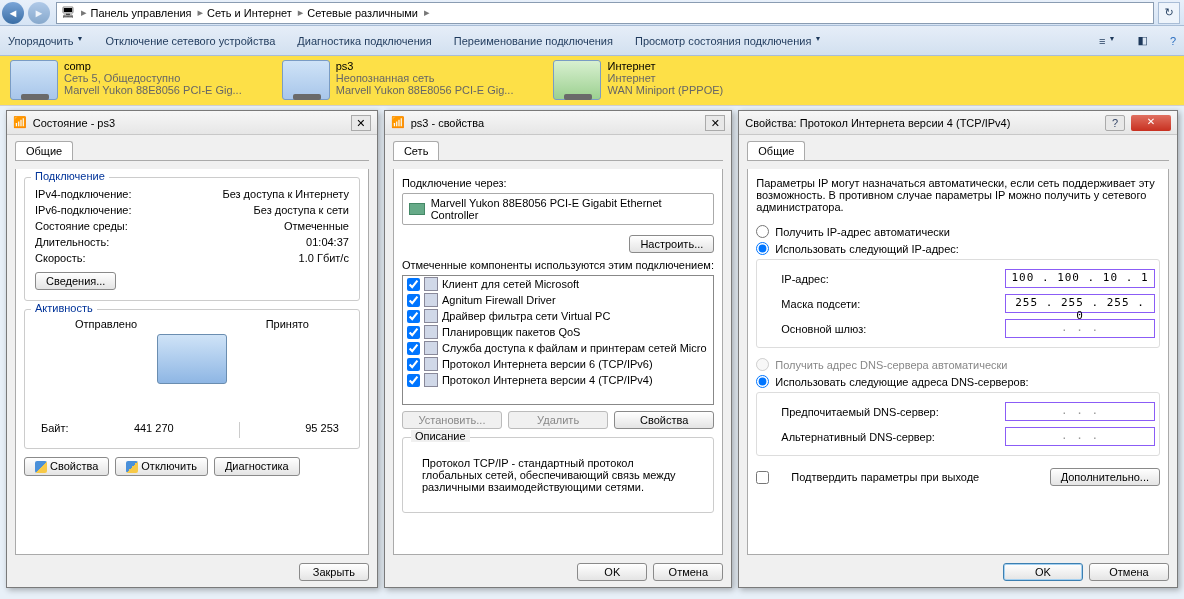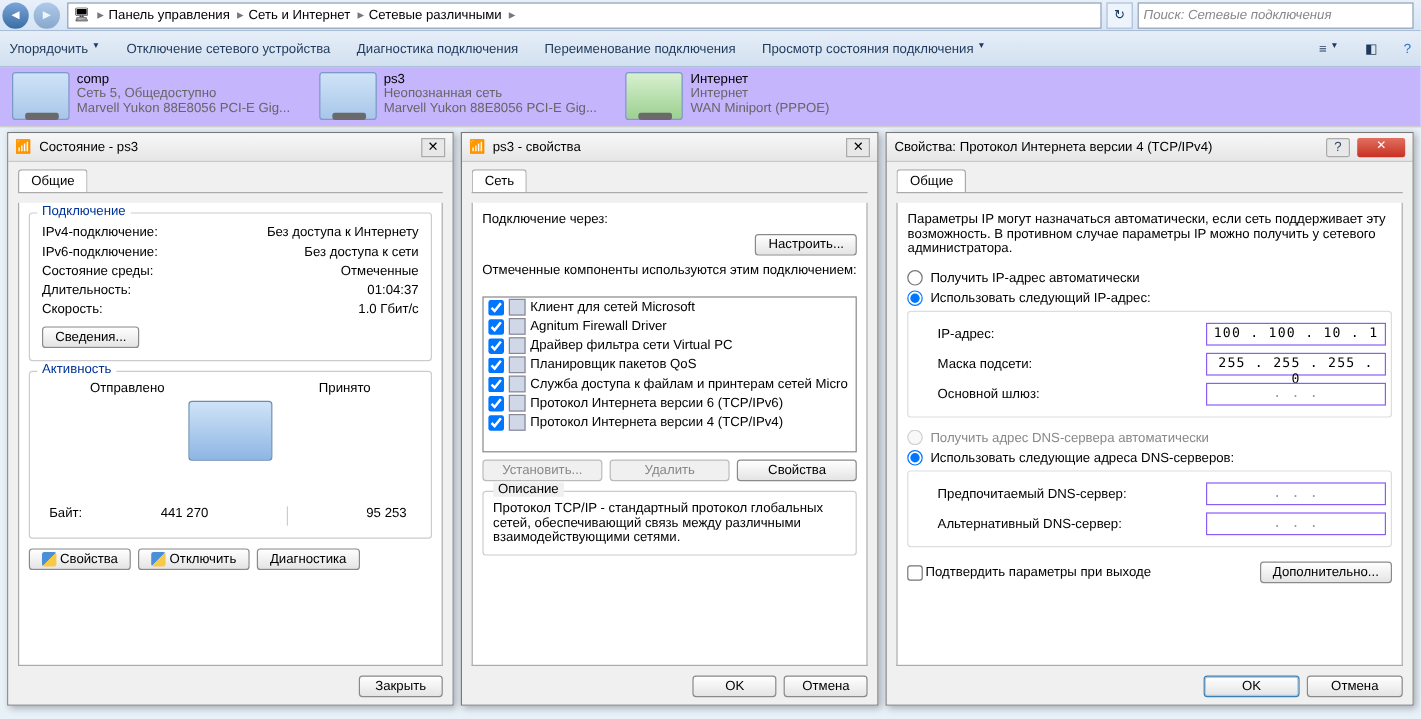--- a/index.html
+++ b/index.html
@@ -12,21 +12,21 @@
 .breadcrumb { flex:1; height:22px; background:#fff; border:1px solid #8a9cb2; display:flex; align-items:center; padding:0 4px; margin:0 4px; }
 .breadcrumb span { margin-right:4px; }
 .bc-sep { color:#777; margin:0 2px; }
 .search-box { width:230px; height:22px; background:#fff; border:1px solid #8a9cb2; margin-right:6px; padding:0 4px; color:#888; font-style:italic; display:flex; align-items:center;}
 
 .cmd-bar { height:30px; background:linear-gradient(#e6eef8,#d2e0f0); border-bottom:1px solid #a9bdd6; display:flex; align-items:center; padding:0 8px; gap:22px; color:#1e395b; }
 .cmd-item { display:flex; align-items:flex-start; gap:3px; cursor:default;}
 .cmd-drop { font-size:7px;}
 
 
-.conn-row { height:50px; background:#c4b5fd; display:flex; gap:24px; padding:4px 10px 0 10px; border-bottom:1px solid #d0d0d0;}
+.conn-row { height:50px; background:#fde047; display:flex; gap:40px; padding:4px 10px 0 10px; border-bottom:1px solid #d0d0d0;}
 .conn { display:flex; gap:6px;}
 .conn-icon { width:48px; height:40px; background:linear-gradient(#cfe3f7,#a8c6ea); border:1px solid #7a9cc4; border-radius:3px; position:relative;}
 .conn-icon::after{content:""; position:absolute; bottom:-1px; left:10px; width:28px; height:6px; background:#6a6a6a; border-radius:2px;}
 .conn-text .t1 { color:#000; }
 .conn-text .t2 { color:#666; }
 .conn-text .t3 { color:#666; }
 
 
 .dialogs { display:flex; gap:6px; padding:4px 6px; }
 .dlg { background:#f0f0f0; border:1px solid #7a7a7a; box-shadow:2px 2px 6px rgba(0,0,0,0.3); display:flex; flex-direction:column;}
@@ -54,34 +54,34 @@
 .activity { text-align:center; position:relative; height:80px; margin:4px 0 8px 0;}
 .activity .pc { width:70px; height:50px; background:linear-gradient(#cfe3f7,#8eb6e4); border:1px solid #6a8db0; border-radius:3px; margin:0 auto; position:relative;}
 .activity-labels { display:flex; justify-content:space-between; padding:0 40px;}
 .byte-row { display:flex; justify-content:space-between; padding:0 10px 0 6px;}
 .byte-row .sep { width:1px; background:#ccc; height:16px;}
 
 .btn-row { display:flex; gap:6px; margin-top:6px;}
 .btn-row.right { justify-content:flex-end;}
 
 .adapter-box { border:1px solid #aaa; background:#fff; padding:3px 6px; display:flex; align-items:center; gap:6px; border-radius:2px;}
-.comp-list { border:1px solid #888; background:#fff; height:130px; overflow-y:auto; margin-top:16px;}
+.comp-list { border:1px solid #888; background:#fff; height:130px; overflow-y:auto; margin-top:4px;}
 .comp-item { display:flex; align-items:center; gap:4px; padding:1px 4px;}
 .comp-item input { margin:0;}
 .comp-item .ic { width:14px; height:14px; background:#d0d8e8; border:1px solid #889;}
-.desc-box { border:1px solid #ccc; border-radius:3px; padding:8px; margin-top:8px; position:relative;}
+.desc-box { border:1px solid #ccc; border-radius:3px; padding:19px; margin-top:8px; position:relative;}
 .desc-box .dt { position:absolute; top:-8px; left:8px; background:#f0f0f0; padding:0 4px;}
 
 .radio-row { display:flex; align-items:center; gap:6px; padding:2px 0;}
 .radio-row input { margin:0;}
 .radio-row.disabled { color:#888;}
 .ip-row { display:flex; align-items:center; justify-content:space-between; padding:3px 0 3px 20px;}
 .ip-field { width:150px; height:19px; border:1px solid #8b5cf6; background:#fff; text-align:center; font-family:monospace; letter-spacing:1px; padding:1px 4px;}
 .ip-field.empty { color:#999;}
-.chk-row { display:flex; align-items:center; gap:2px; margin-top:8px;}
+.chk-row { display:flex; align-items:center; gap:22px; margin-top:8px;}
 
 .shield { display:inline-block; width:12px; height:12px; background:linear-gradient(135deg,#4a90d9 50%,#f7c948 50%); border-radius:2px; margin-right:3px; vertical-align:middle;}
 
 
 #dlg1 { width:395px; height:478px;}
 #dlg2 { width:370px; height:478px;}
 #dlg3 { width:467px; height:478px;}
 
 </style>
 </head>
@@ -94,23 +94,20 @@
     <span>🖥</span>
     <span class="bc-sep">▸</span>
     <span>Панель управления</span>
       <span class="bc-sep">▸</span>
     <span>Сеть и Интернет</span>
       <span class="bc-sep">▸</span>
     <span>Сетевые различными</span>
       <span class="bc-sep">▸</span>
   </div>
   <div class="nav-btn" style="border:1px solid #a9bdd6; background:#eef4fb; width:22px; height:22px; margin-right:4px;">↻</div>
-  <div class="search-box">
-      <span>Поиск: Сетевые подключения</span>
-    </div>
 </div>
 
 <div class="cmd-bar">
   <div class="cmd-item">
       <span>Упорядочить</span>
       <span class="cmd-drop">▼</span>
     </div>
   <div class="cmd-item">Отключение сетевого устройства</div>
   <div class="cmd-item">Диагностика подключения</div>
   <div class="cmd-item">Переименование подключения</div>
@@ -222,20 +219,24 @@
       <span>📶</span>
       <span class="t">ps3 - свойства</span>
       <span class="close-sm">✕</span>
     </div>
     <div class="dlg-body">
       <div class="tab-strip">
           <div class="tab">Сеть</div>
         </div>
       <div class="tab-pane" style="display:flex; flex-direction:column;">
         <div>Подключение через:</div>
+        <div class="adapter-box" style="margin:4px 0;">
+          <span style="width:16px;height:12px;background:#6a8; display:inline-block; border:1px solid #486;"></span>
+          <span>Marvell Yukon 88E8056 PCI-E Gigabit Ethernet Controller</span>
+        </div>
         <div class="btn-row right">
             <div class="btn">Настроить...</div>
           </div>
         <div style="margin-top:6px;">Отмеченные компоненты используются этим подключением:</div>
         <div class="comp-list">
           <div class="comp-item">
               <input type="checkbox" checked="" style="">
               <span class="ic"></span>
               <span>Клиент для сетей Microsoft</span>
             </div>

